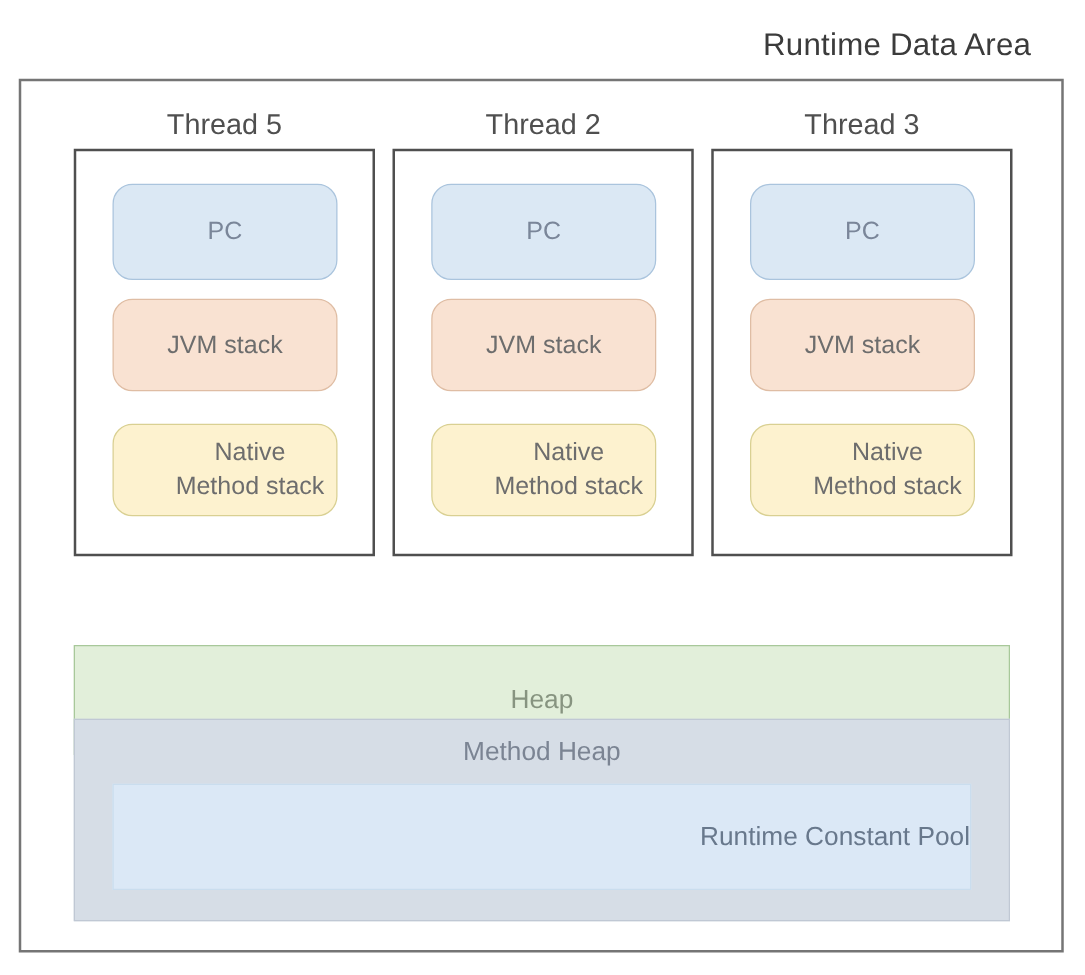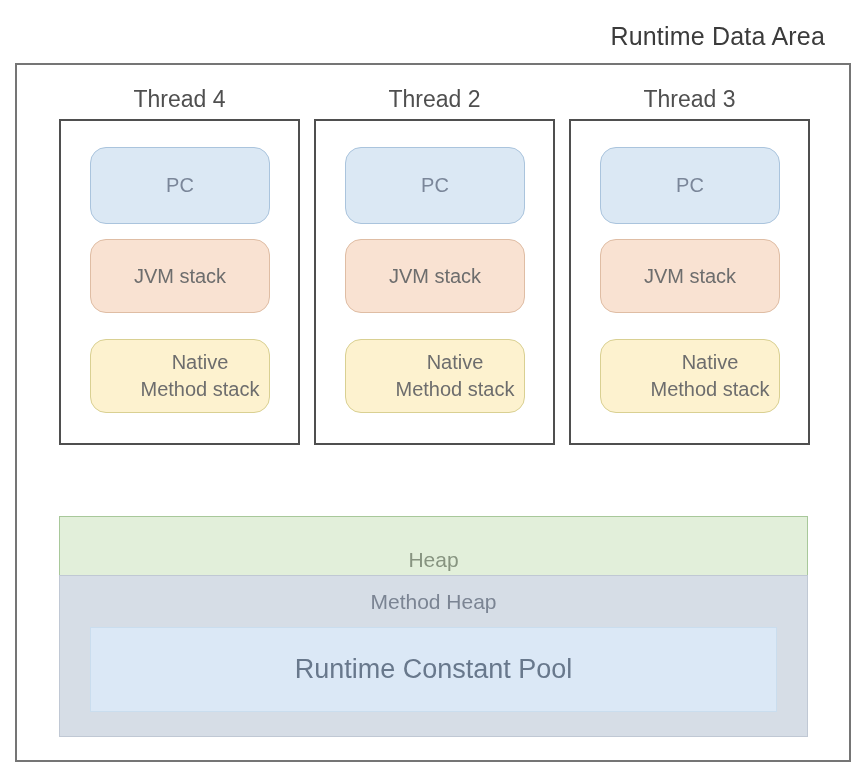--- a/index.html
+++ b/index.html
@@ -64,35 +64,35 @@
     position:absolute; left:42px; top:510px; width:747px; height:160px;
     background:var(--method_fill, #d6dde6); border:1px solid var(--method_border, #c0c8d4);
   }
   .method-area-label {
     text-align:center; margin-top:14px; font-size:21px;
     color:var(--method_text, #7b8493);
   }
   .rcp-box {
     position:absolute; left:30px; top:51px; width:685px; height:83px;
     background:var(--rcp_fill, #dbe8f6); border:1px solid var(--rcp_border, #caddee);
-    display:flex; align-items:center; justify-content:center;
-    font-size:27px; color:var(--rcp_text, #68788c);
+    display:flex; align-items:center; justify-content:flex-end;
+    font-size:21px; color:var(--rcp_text, #68788c);
   }
 </style>
 </head>
 <body>
 
 <div class="canvas">
 
   <div class="diagram-title">Runtime Data Area</div>
 
   <div class="outer-box">
 
     <div class="thread-col t0">
-      <div class="thread-label">Thread 4</div>
+      <div class="thread-label">Thread 5</div>
       <div class="thread-box">
         <div class="inner-box pc-box">
           <span>PC</span>
         </div>
         <div class="inner-box jvm-box">
           <span>JVM stack</span>
         </div>
         <div class="inner-box native-box">
           <span>Native
 Method stack</span>

